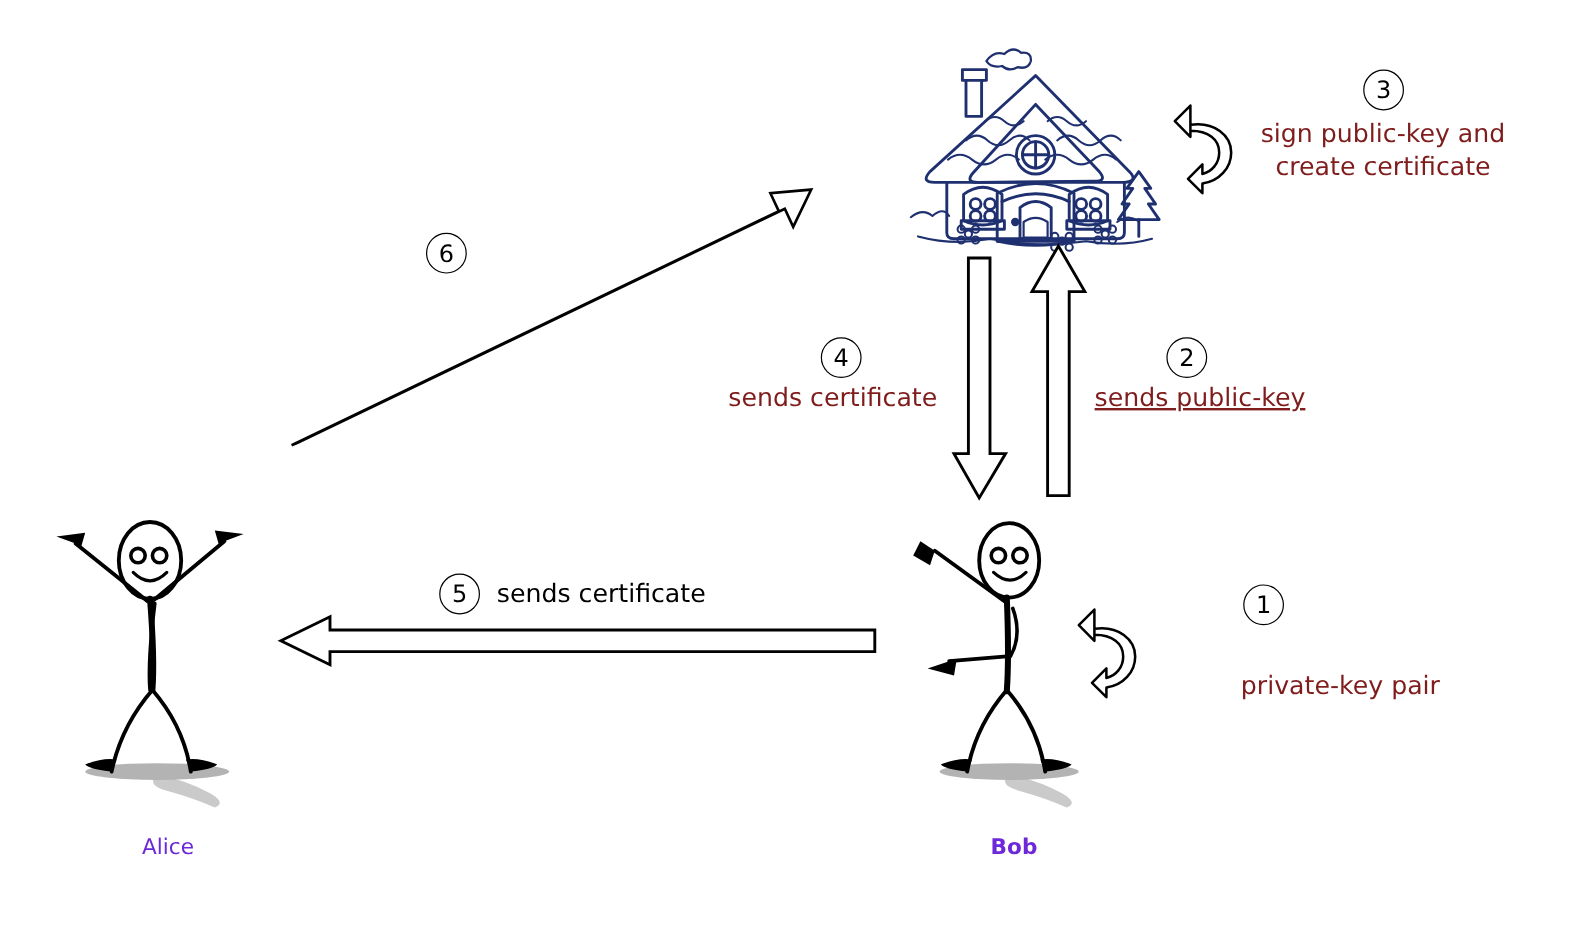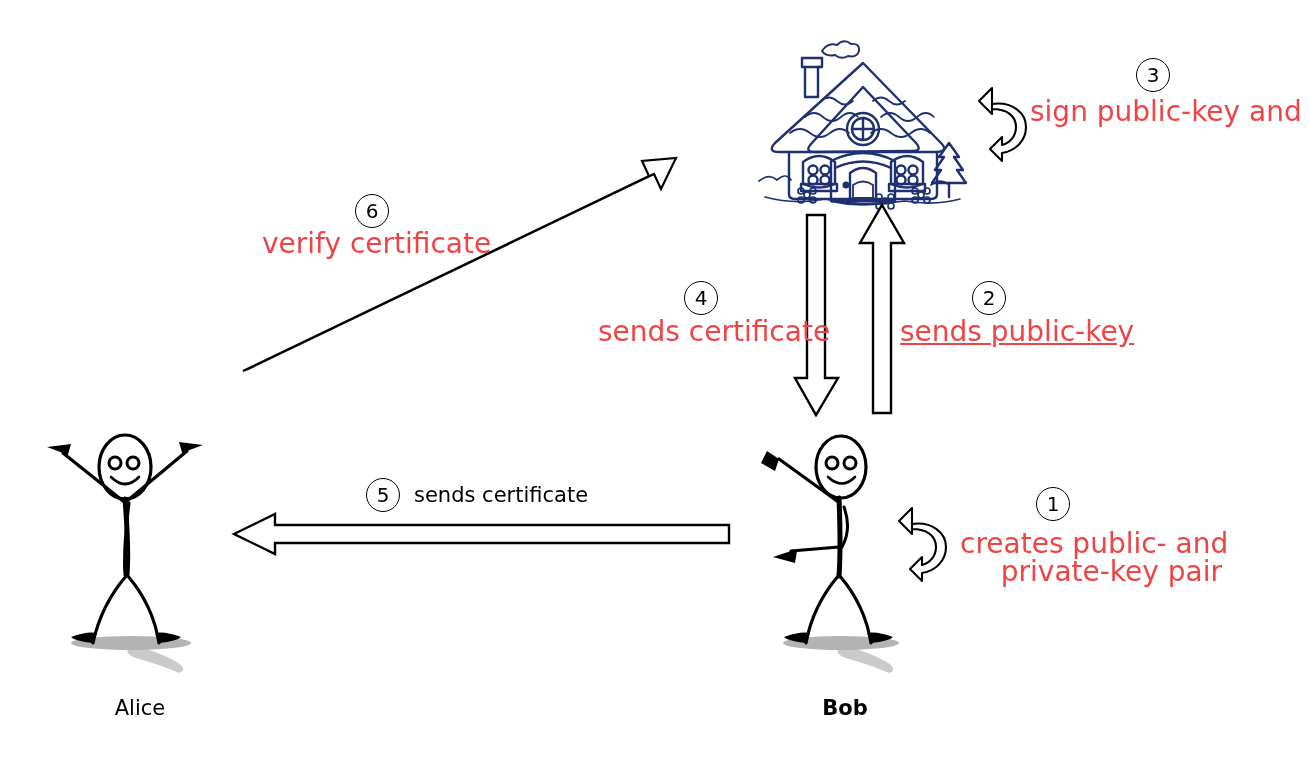--- a/index.html
+++ b/index.html
@@ -16,30 +16,30 @@
     width: 1310px;
     height: 771px;
     background: #ffffff;
     overflow: hidden;
   }
   .abs { position: absolute; }
 
   
   .label {
     position: absolute;
-    font-size: 28px;
+    font-size: 21px;
     line-height: 27px;
-    color: #ef4444;
+    color: #7f1d1d;
     white-space: pre;
     text-align: center;
   }
   .actor-name {
     position: absolute;
-    font-size: 21px;
-    color: #000000;
+    font-size: 18px;
+    color: #6d28d9;
     text-align: center;
     white-space: pre;
   }
   .circnum {
     position: absolute;
     width: 34px;
     height: 34px;
     border: 1.6px solid #000000;
     border-radius: 50%;
     font-size: 20px;
@@ -146,30 +146,30 @@
                C 34 16 48 28 48 42
                C 48 55 38 66 24 68
                L24 76 L12 64 L24 52 L24 60
                C 32 58 38 51 38 42
                C 38 31 29 24 14 24 Z" fill="#ffffff" stroke="#000000" stroke-width="2.1" stroke-linejoin="round"></path>
     </svg>
   </div>
 
   <div class="circnum" style="left:1136px; top:58px;">3</div>
   <div class="label" style="left:1030px; top:98px; width:245px;">sign public-key and</div>
+  <div class="label" style="left:1030px; top:126px; width:245px;">create certificate</div>
 
   <div class="abs" style="left:230px; top:140px; width:460px; height:240px;">
     <svg width="460" height="240" viewBox="0 0 460 240">
 
       <path d="M13 231 L419 36 L412 21 L446 18 L431 49 L424 34 L18 229 Z" fill="#ffffff" stroke="#000000" stroke-width="2.2" stroke-linejoin="miter"></path>
     </svg>
   </div>
 
   <div class="circnum" style="left:355px; top:194px;">6</div>
-  <div class="label" style="left:262px; top:230px; width:220px;">verify certificate</div>
 
   <div class="abs" style="left:795px; top:213px; width:50px; height:205px;">
     <svg width="50" height="205" viewBox="0 0 50 205">
       <path d="M12 2 L30 2 L30 165 L43 165 L21 202 L0 165 L12 165 Z" fill="#ffffff" stroke="#000000" stroke-width="2.4" stroke-linejoin="miter"></path>
     </svg>
   </div>
 
   <div class="circnum" style="left:684px; top:281px;">4</div>
   <div class="label" style="left:598px; top:318px; width:192px;">sends certificate</div>
 
@@ -273,16 +273,15 @@
       <path d="M14 16 L14 3 L1 16 L14 29 L14 19
                C 34 16 48 28 48 42
                C 48 55 38 66 24 68
                L24 76 L12 64 L24 52 L24 60
                C 32 58 38 51 38 42
                C 38 31 29 24 14 24 Z" fill="#ffffff" stroke="#000000" stroke-width="2.1" stroke-linejoin="round"></path>
     </svg>
   </div>
 
   <div class="circnum" style="left:1036px; top:487px;">1</div>
-  <div class="label" style="left:960px; top:530px; width:250px;">creates public- and</div>
-  <div class="label" style="left:972px; top:558px; width:250px;text-align:right;">private-key pair</div>
+  <div class="label" style="left:992px; top:558px; width:250px;">private-key pair</div>
 
 </div>
 
 </body></html>

